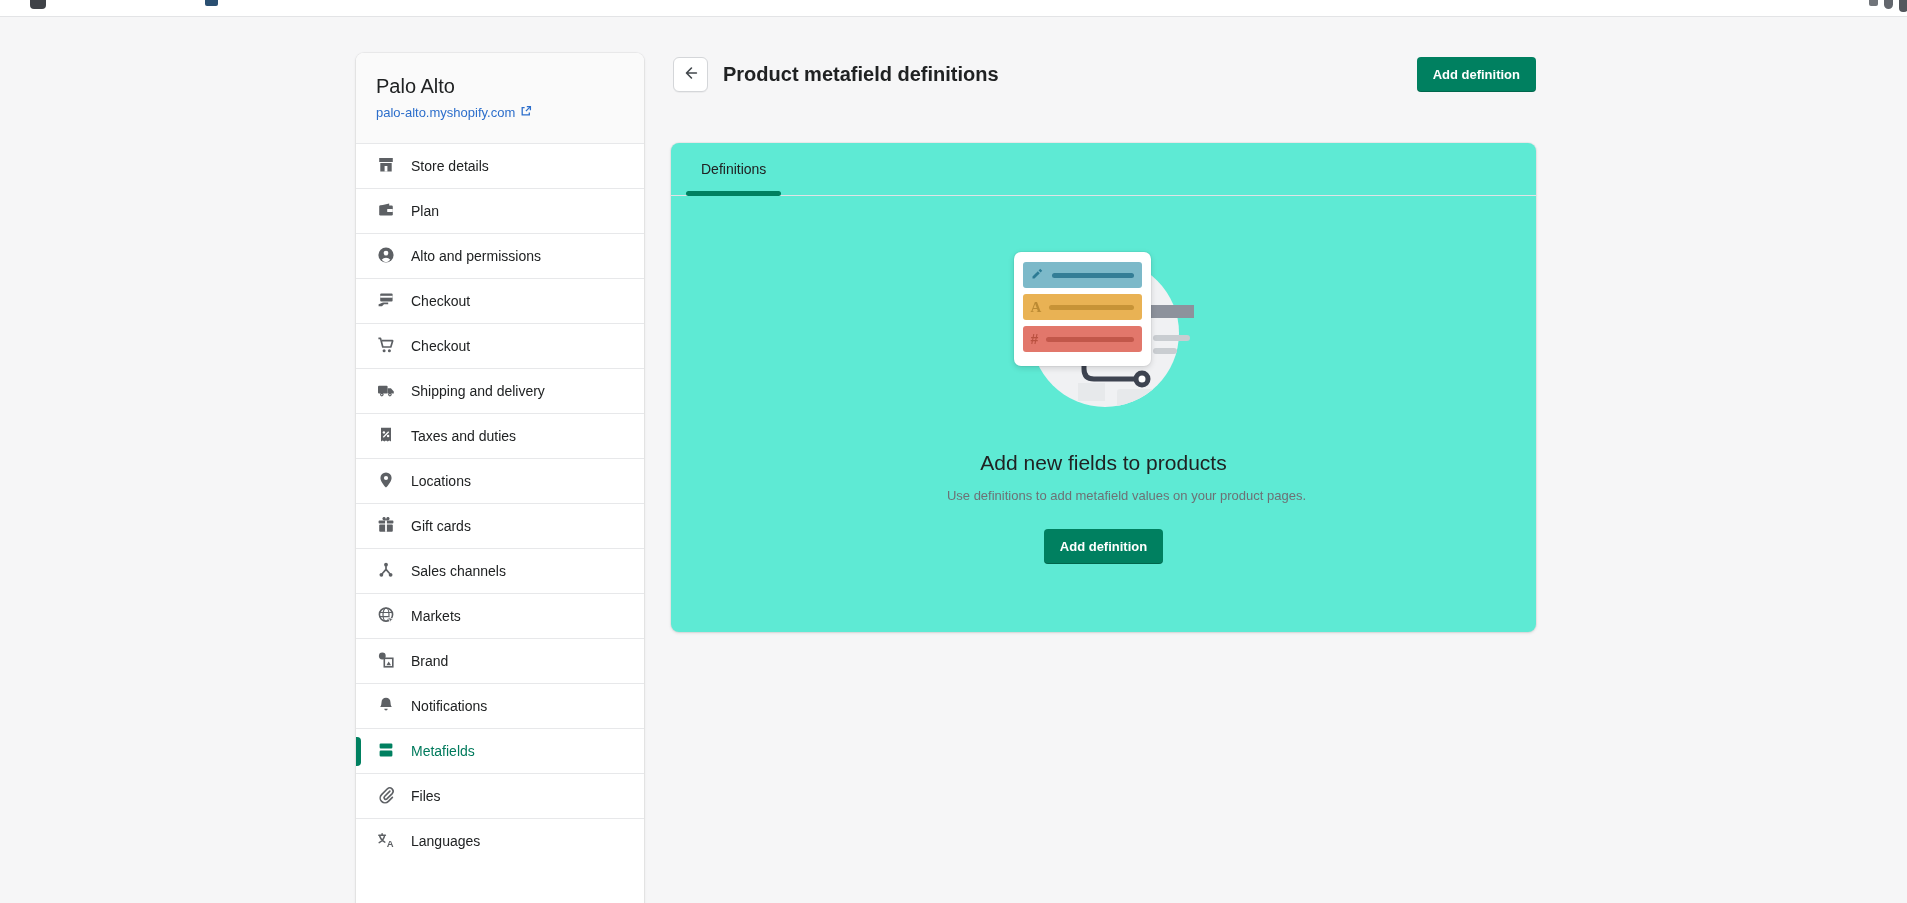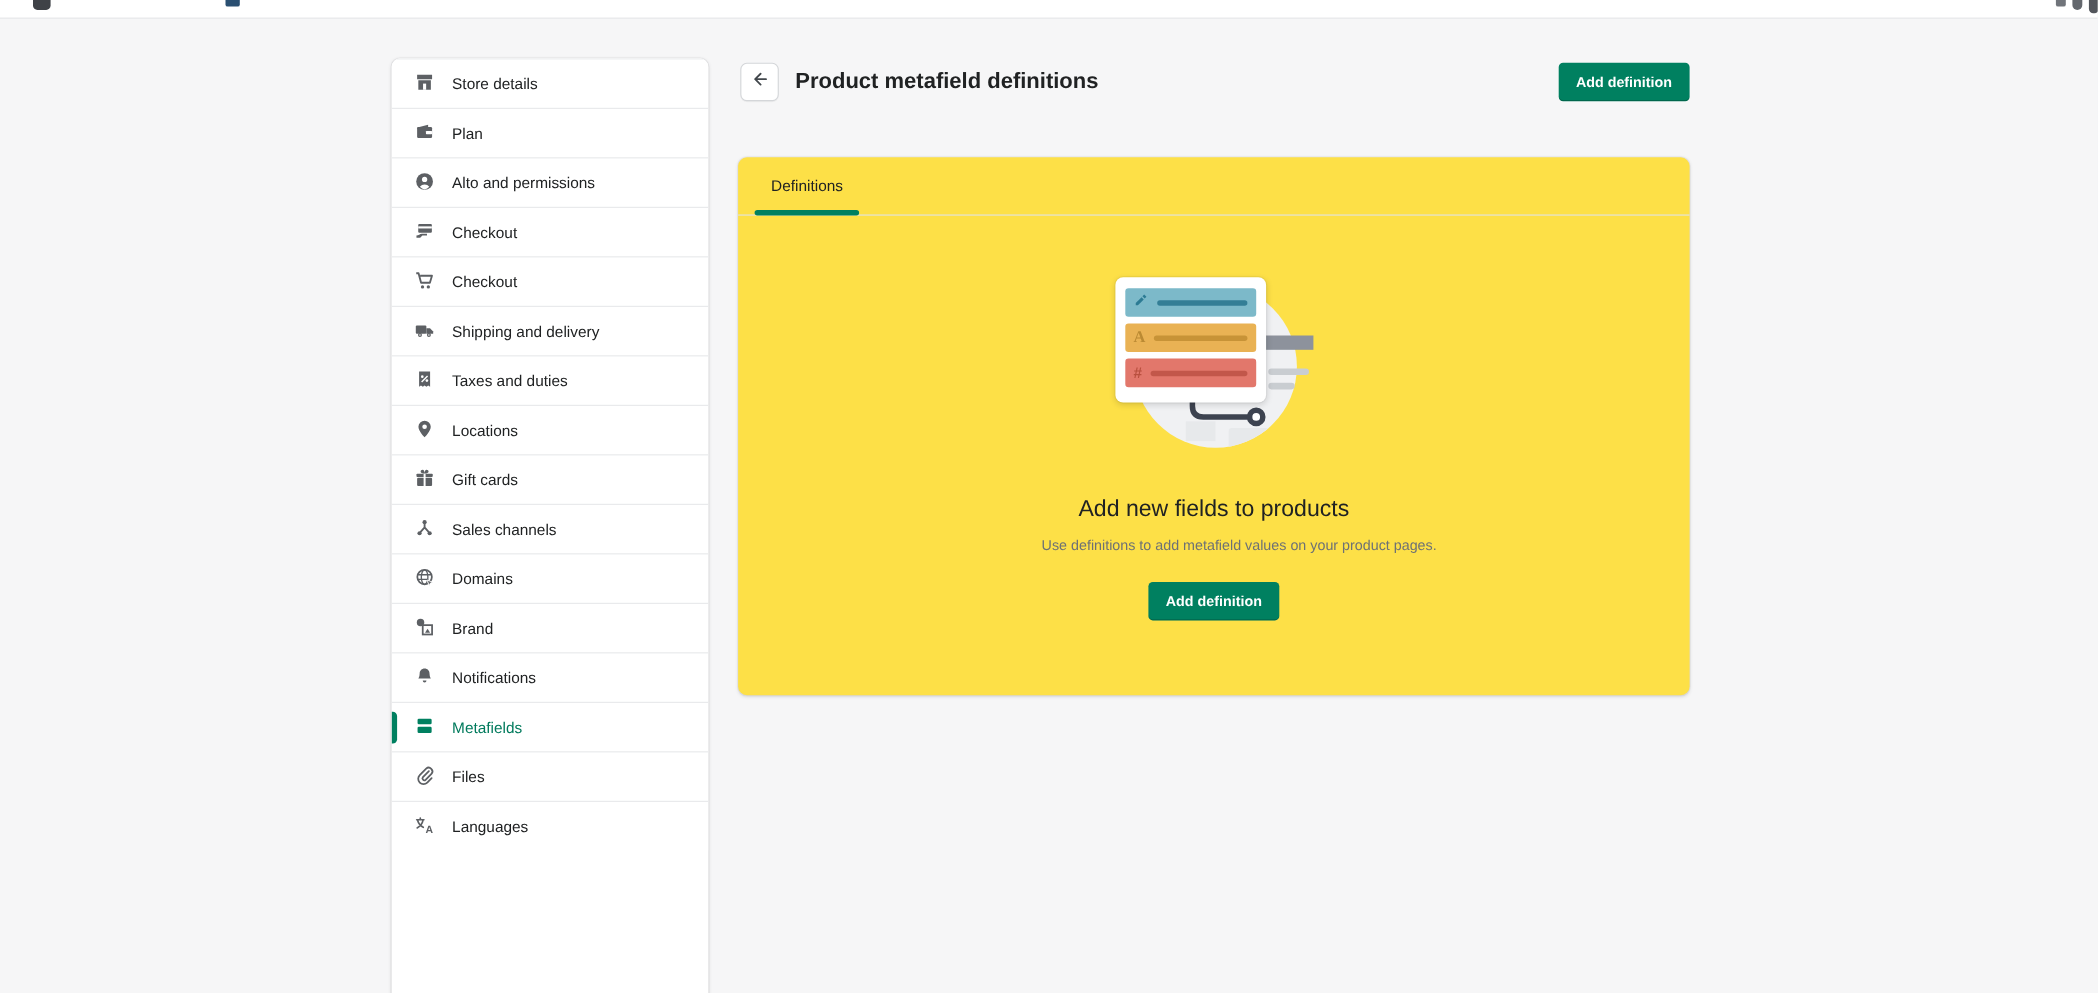--- a/index.html
+++ b/index.html
@@ -54,21 +54,21 @@
     border:none; border-radius:4px; height:35px; padding:0 16px;
     cursor:pointer; font-family:"Liberation Sans", sans-serif;
     box-shadow:inset 0 -1px 0 rgba(0,0,0,.2);
     text-align:center;
   }
   .header-action { position:absolute; top:57px; right:371px; z-index:2; }
 
   
   .card {
     position:absolute; left:671px; top:143px; width:865px; height:489px;
-    background:#fde047; border-radius:8px;
+    background:#5eead4; border-radius:8px;
     box-shadow:0 0 0 1px rgba(63,63,68,.05), 0 1px 3px rgba(63,63,68,.15);
     z-index:2;
   }
   .tabbar { display:flex; align-items:stretch; height:53px; padding-left:14px; border-bottom:1px solid #e1e3e5; }
   .tab { position:relative; display:flex; align-items:center; padding:0 16px; font-size:14px; color:#6d7175; cursor:pointer; }
   .tab.active { color:#202223; font-weight:500; }
   .tab.active::after { content:""; position:absolute; left:1px; right:1px; bottom:-1px; height:5px; background:#008060; border-radius:3px; }
 
   .empty { display:flex; flex-direction:column; align-items:center; }
 
@@ -106,20 +106,33 @@
 
 <div class="topbar">
   <div class="frag frag-logo"></div>
   <div class="frag frag-tab"></div>
   <div class="frag frag-r1"></div>
   <div class="frag frag-r2"></div>
   <div class="frag frag-r3"></div>
 </div>
 
 <div class="sidebar">
+  <div class="sidebar-header">
+    <div class="store-name">Palo Alto</div>
+    <div class="store-domain">
+      <span>palo-alto.myshopify.com</span>
+      <span>
+        <svg viewBox="0 0 12 12" fill="none" stroke="#2c6ecb" stroke-width="1.3">
+            <path d="M4.6 2.7H2.2v7.1h7.1V7.4"></path>
+            <path d="M6.8 1.6h3.6v3.6"></path>
+            <path d="M10.1 1.9L5.9 6.1"></path>
+          </svg>
+      </span>
+    </div>
+  </div>
 
   <div class="nav-item">
     <span><svg viewBox="0 0 20 20" fill="currentColor">
           <path d="M3.2 3h13.6v4H3.2z"></path>
           <path d="M4.3 8h11.4v8.6H4.3z"></path>
           <rect x="8.6" y="11" width="2.8" height="5.6" fill="#fff"></rect>
         </svg></span>
     <span>Store details</span>
   </div>
   <div class="nav-item">
@@ -199,21 +212,21 @@
         </svg></span>
     <span>Sales channels</span>
   </div>
   <div class="nav-item">
     <span><svg viewBox="0 0 20 20">
           <circle cx="10" cy="9.6" r="6.6" fill="none" stroke="currentColor" stroke-width="1.6"></circle>
           <ellipse cx="10" cy="9.6" rx="3" ry="6.6" fill="none" stroke="currentColor" stroke-width="1.2"></ellipse>
           <path d="M3.7 7.5h12.6M3.7 11.7h9.6" stroke="currentColor" stroke-width="1.2" fill="none"></path>
           <path d="M12.3 12.3l5 2-2.2 1-.9 2.2z" fill="currentColor" stroke="#fff" stroke-width="0.8"></path>
         </svg></span>
-    <span>Domains</span>
+    <span>Markets</span>
   </div>
   <div class="nav-item">
     <span><svg viewBox="0 0 20 20">
           <circle cx="6.3" cy="6" r="3.4" fill="currentColor"></circle>
           <rect x="8.3" y="8.3" width="8.5" height="8.5" fill="#fff" stroke="currentColor" stroke-width="1.6"></rect>
           <path d="M10.4 15.2l2.3-3.7 2.3 3.7z" fill="currentColor"></path>
         </svg></span>
     <span>Brand</span>
   </div>
   <div class="nav-item">

